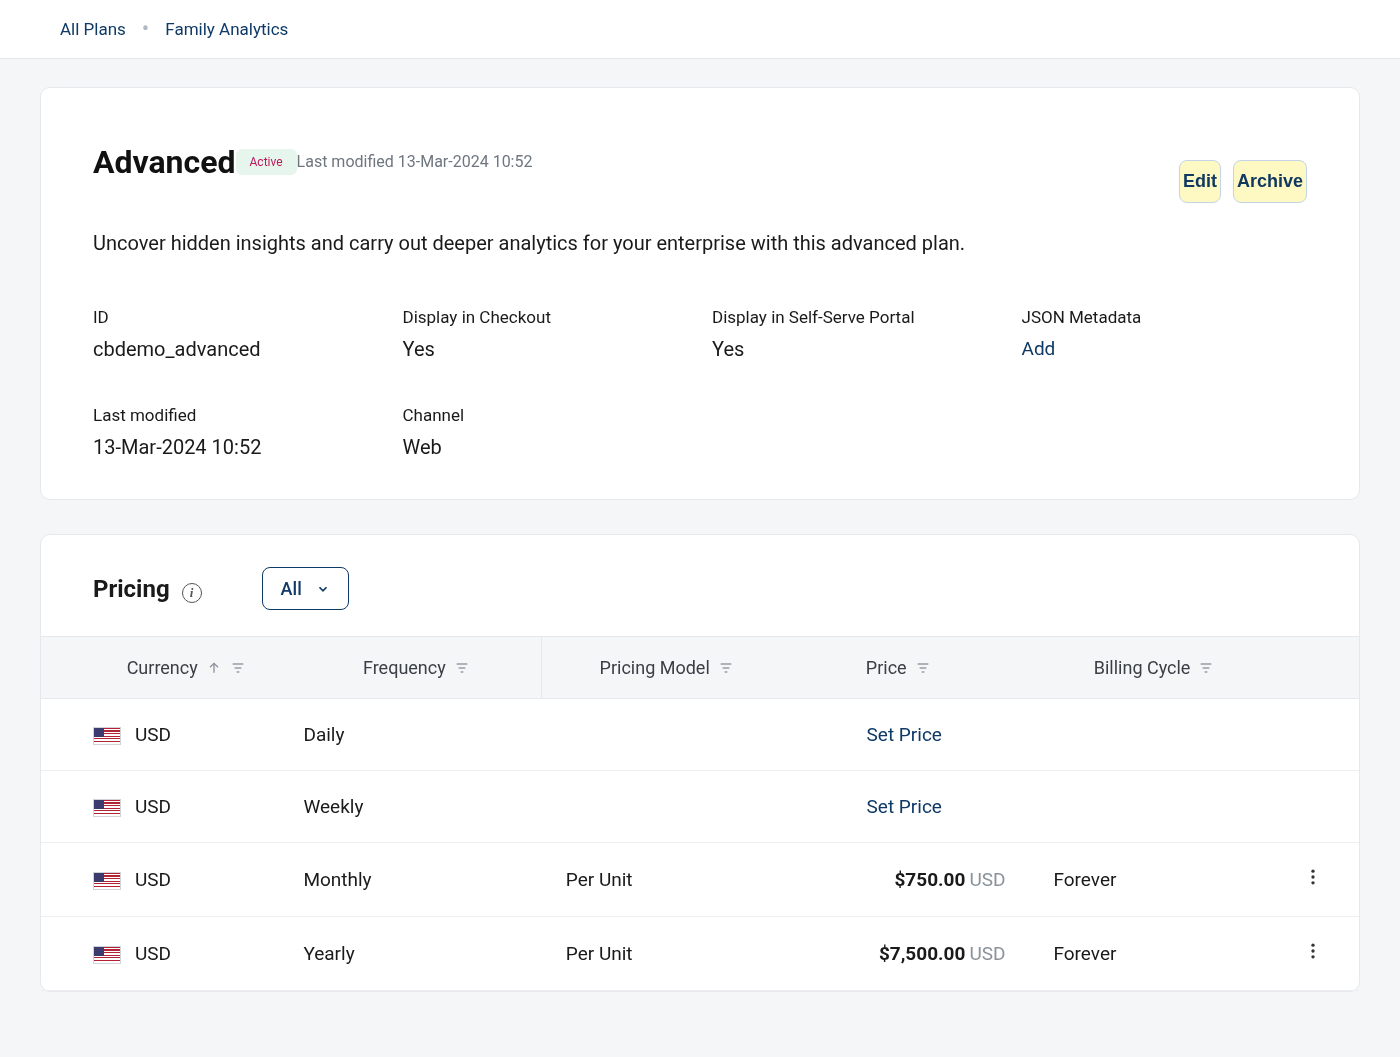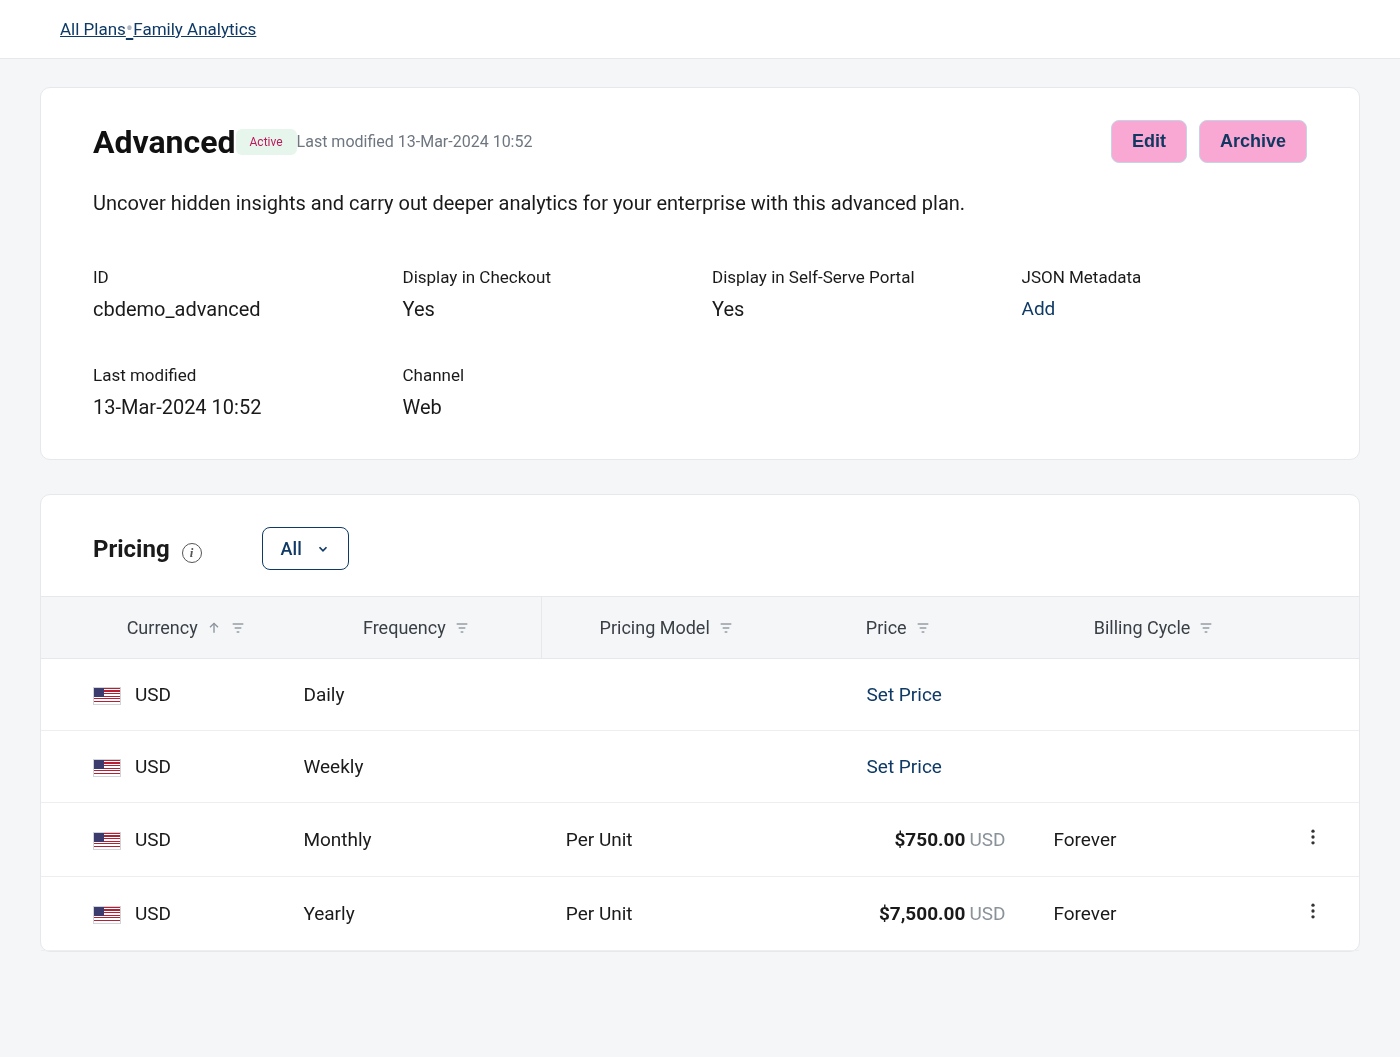--- a/index.html
+++ b/index.html
@@ -16,23 +16,23 @@
     background: #f5f6f8;
   }
   .topbar {
     background: #fff;
     padding: 18px 60px;
     border-bottom: 1px solid #e6e8eb;
   }
   .breadcrumbs {
     display: flex;
     align-items: center;
+    gap: 16px;
     font-size: 17px;
     color: #0f3a66;
-    text-decoration: underline;
   }
   .breadcrumbs .bc-link { color: #0f3a66; cursor: pointer; }
   .breadcrumbs .bc-sep {
     color: #b0b8c2;
     font-size: 22px;
     line-height: 1;
   }
   .breadcrumbs .bc-current { color: #0f3a66; }
   .content {
     padding: 28px 40px 40px;
@@ -61,28 +61,29 @@
     border-radius: 6px;
     font-weight: 400;
     font-size: 12px;
   }
   .last-modified {
     color: #6e7680;
     font-size: 16px;
   }
   .spacer { flex: 1; }
   .btn {
-    background: #f9a8d4;
+    background: #fef9c3;
     border: 1px solid #c3d4e6;
     color: #103861;
-    padding: 10px 20px;
+    padding: 10px 3px;
     border-radius: 8px;
     font-weight: 600;
     font-size: 18px;
     cursor: pointer;
+    margin-top: 40px;
   }
   .btn + .btn { margin-left: 12px; }
   .plan-desc {
     font-size: 20px;
     color: #1a1a1a;
     margin-bottom: 52px;
   }
   .detail-grid {
     display: grid;
     grid-template-columns: repeat(4, 1fr);

